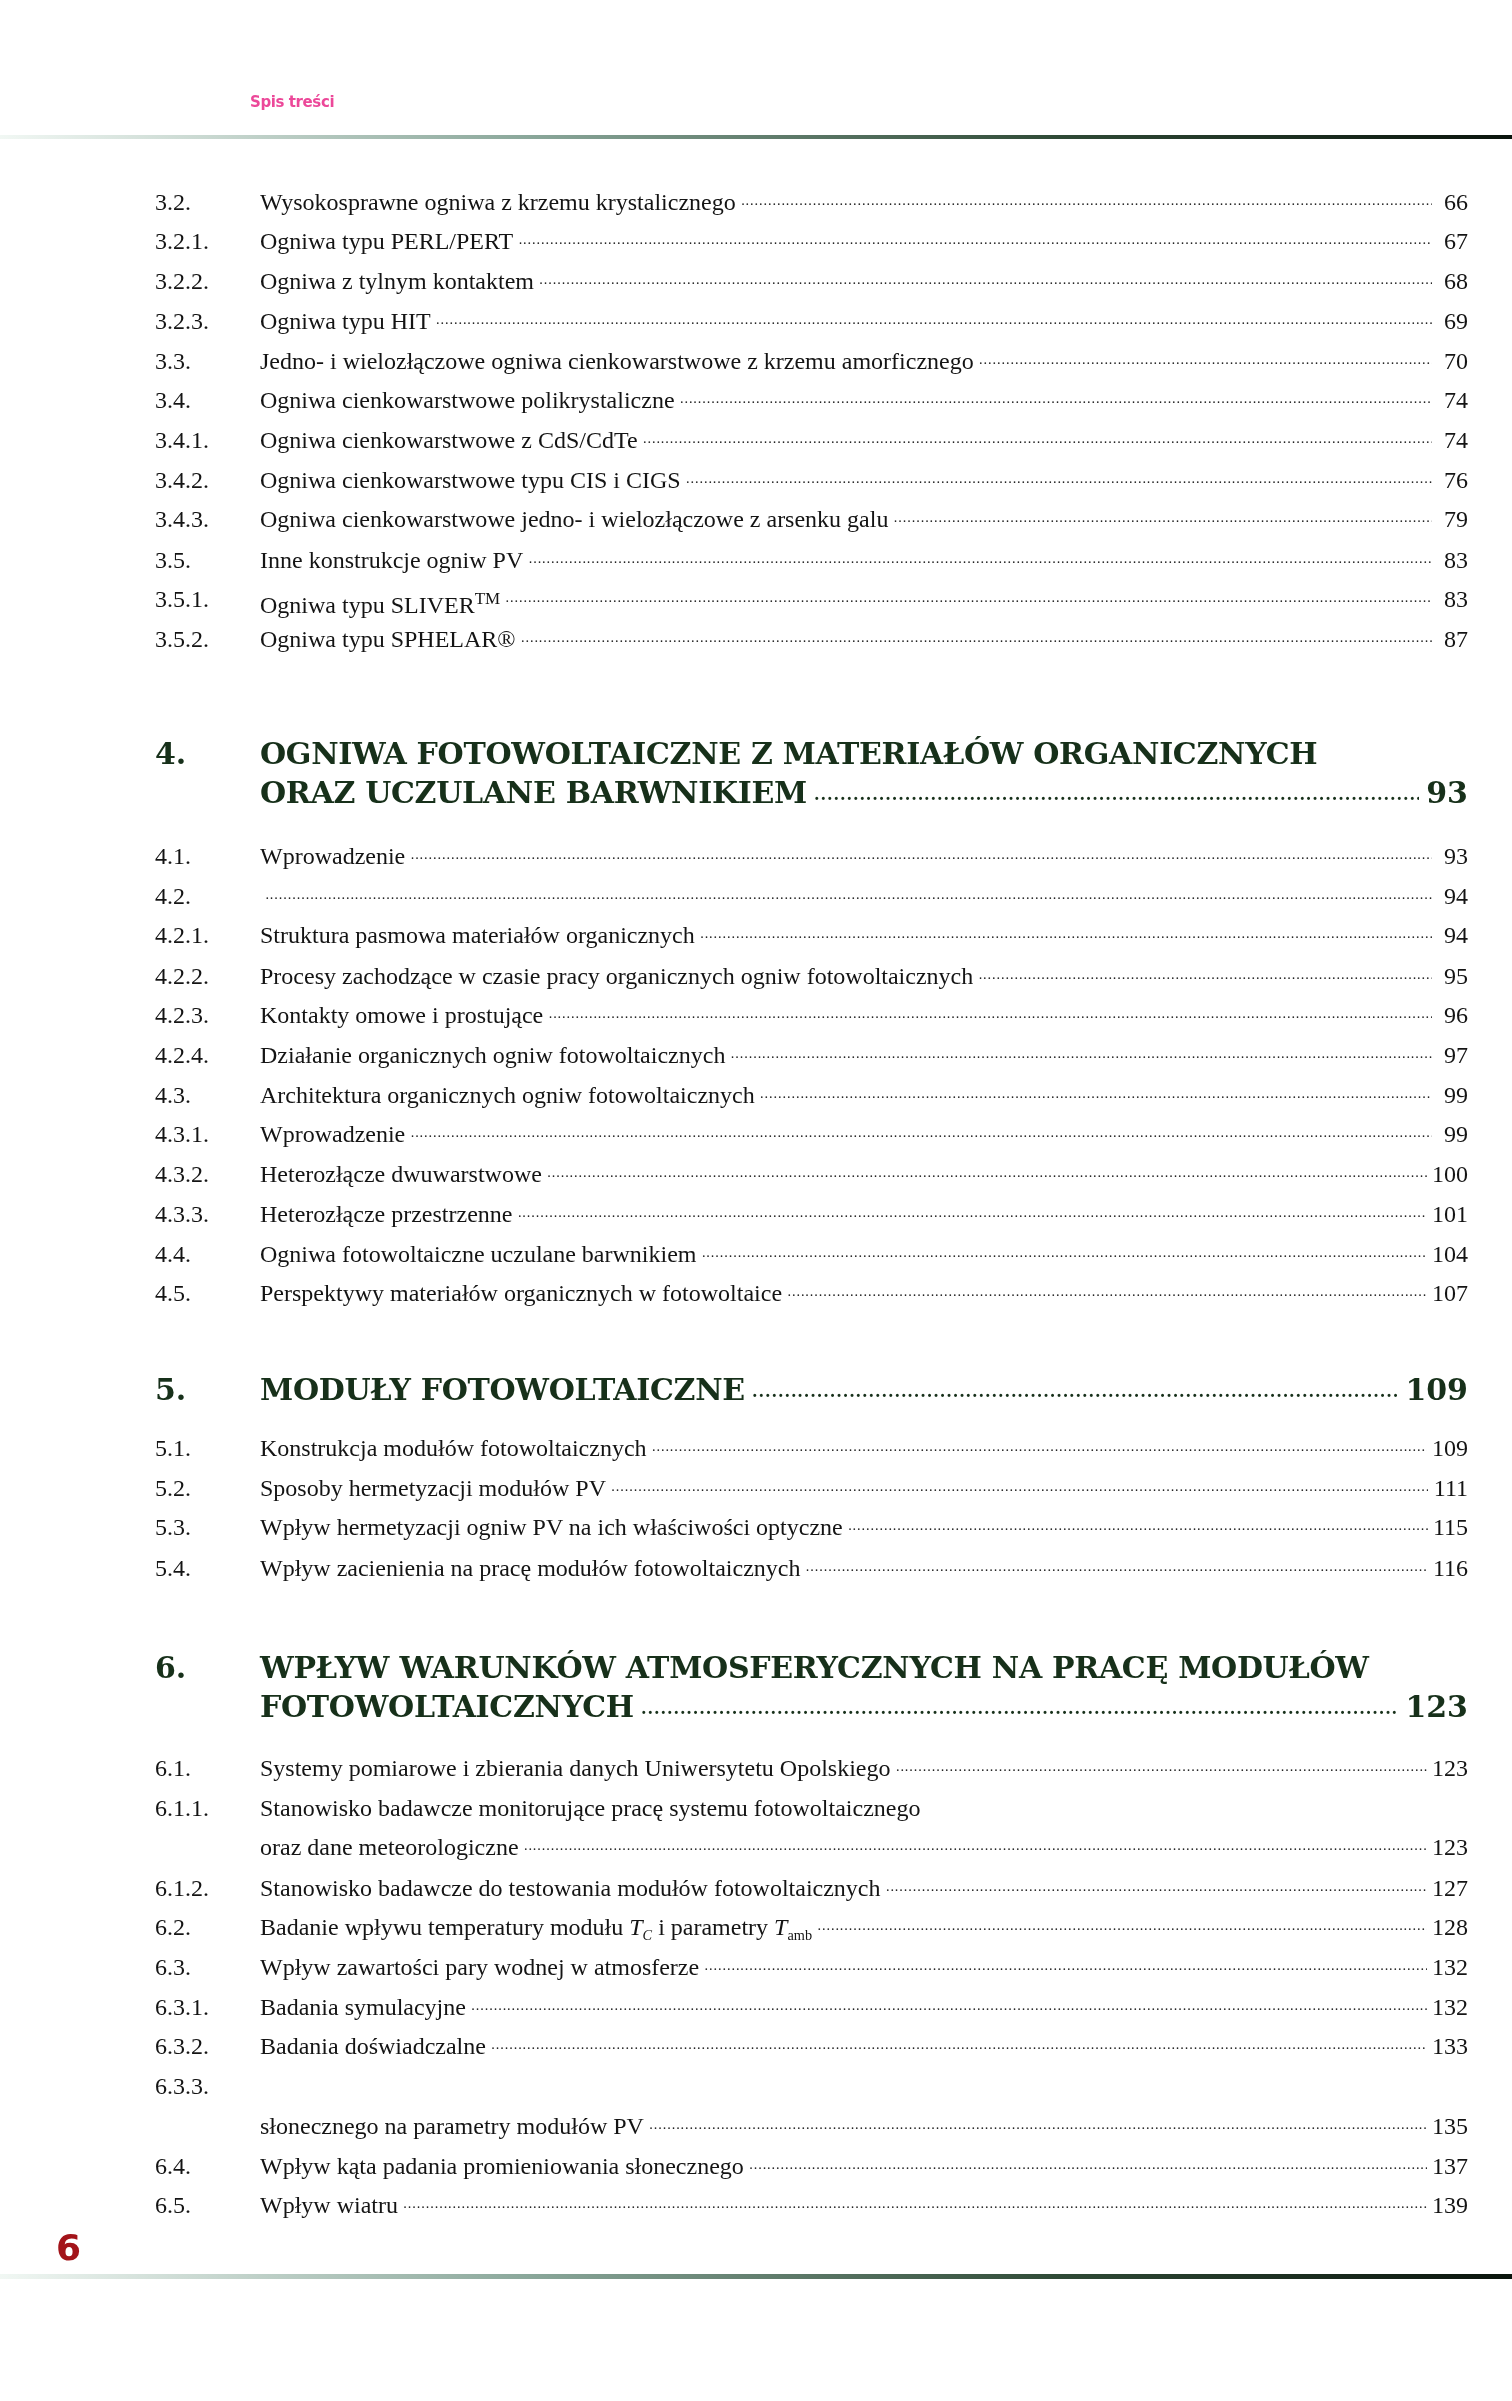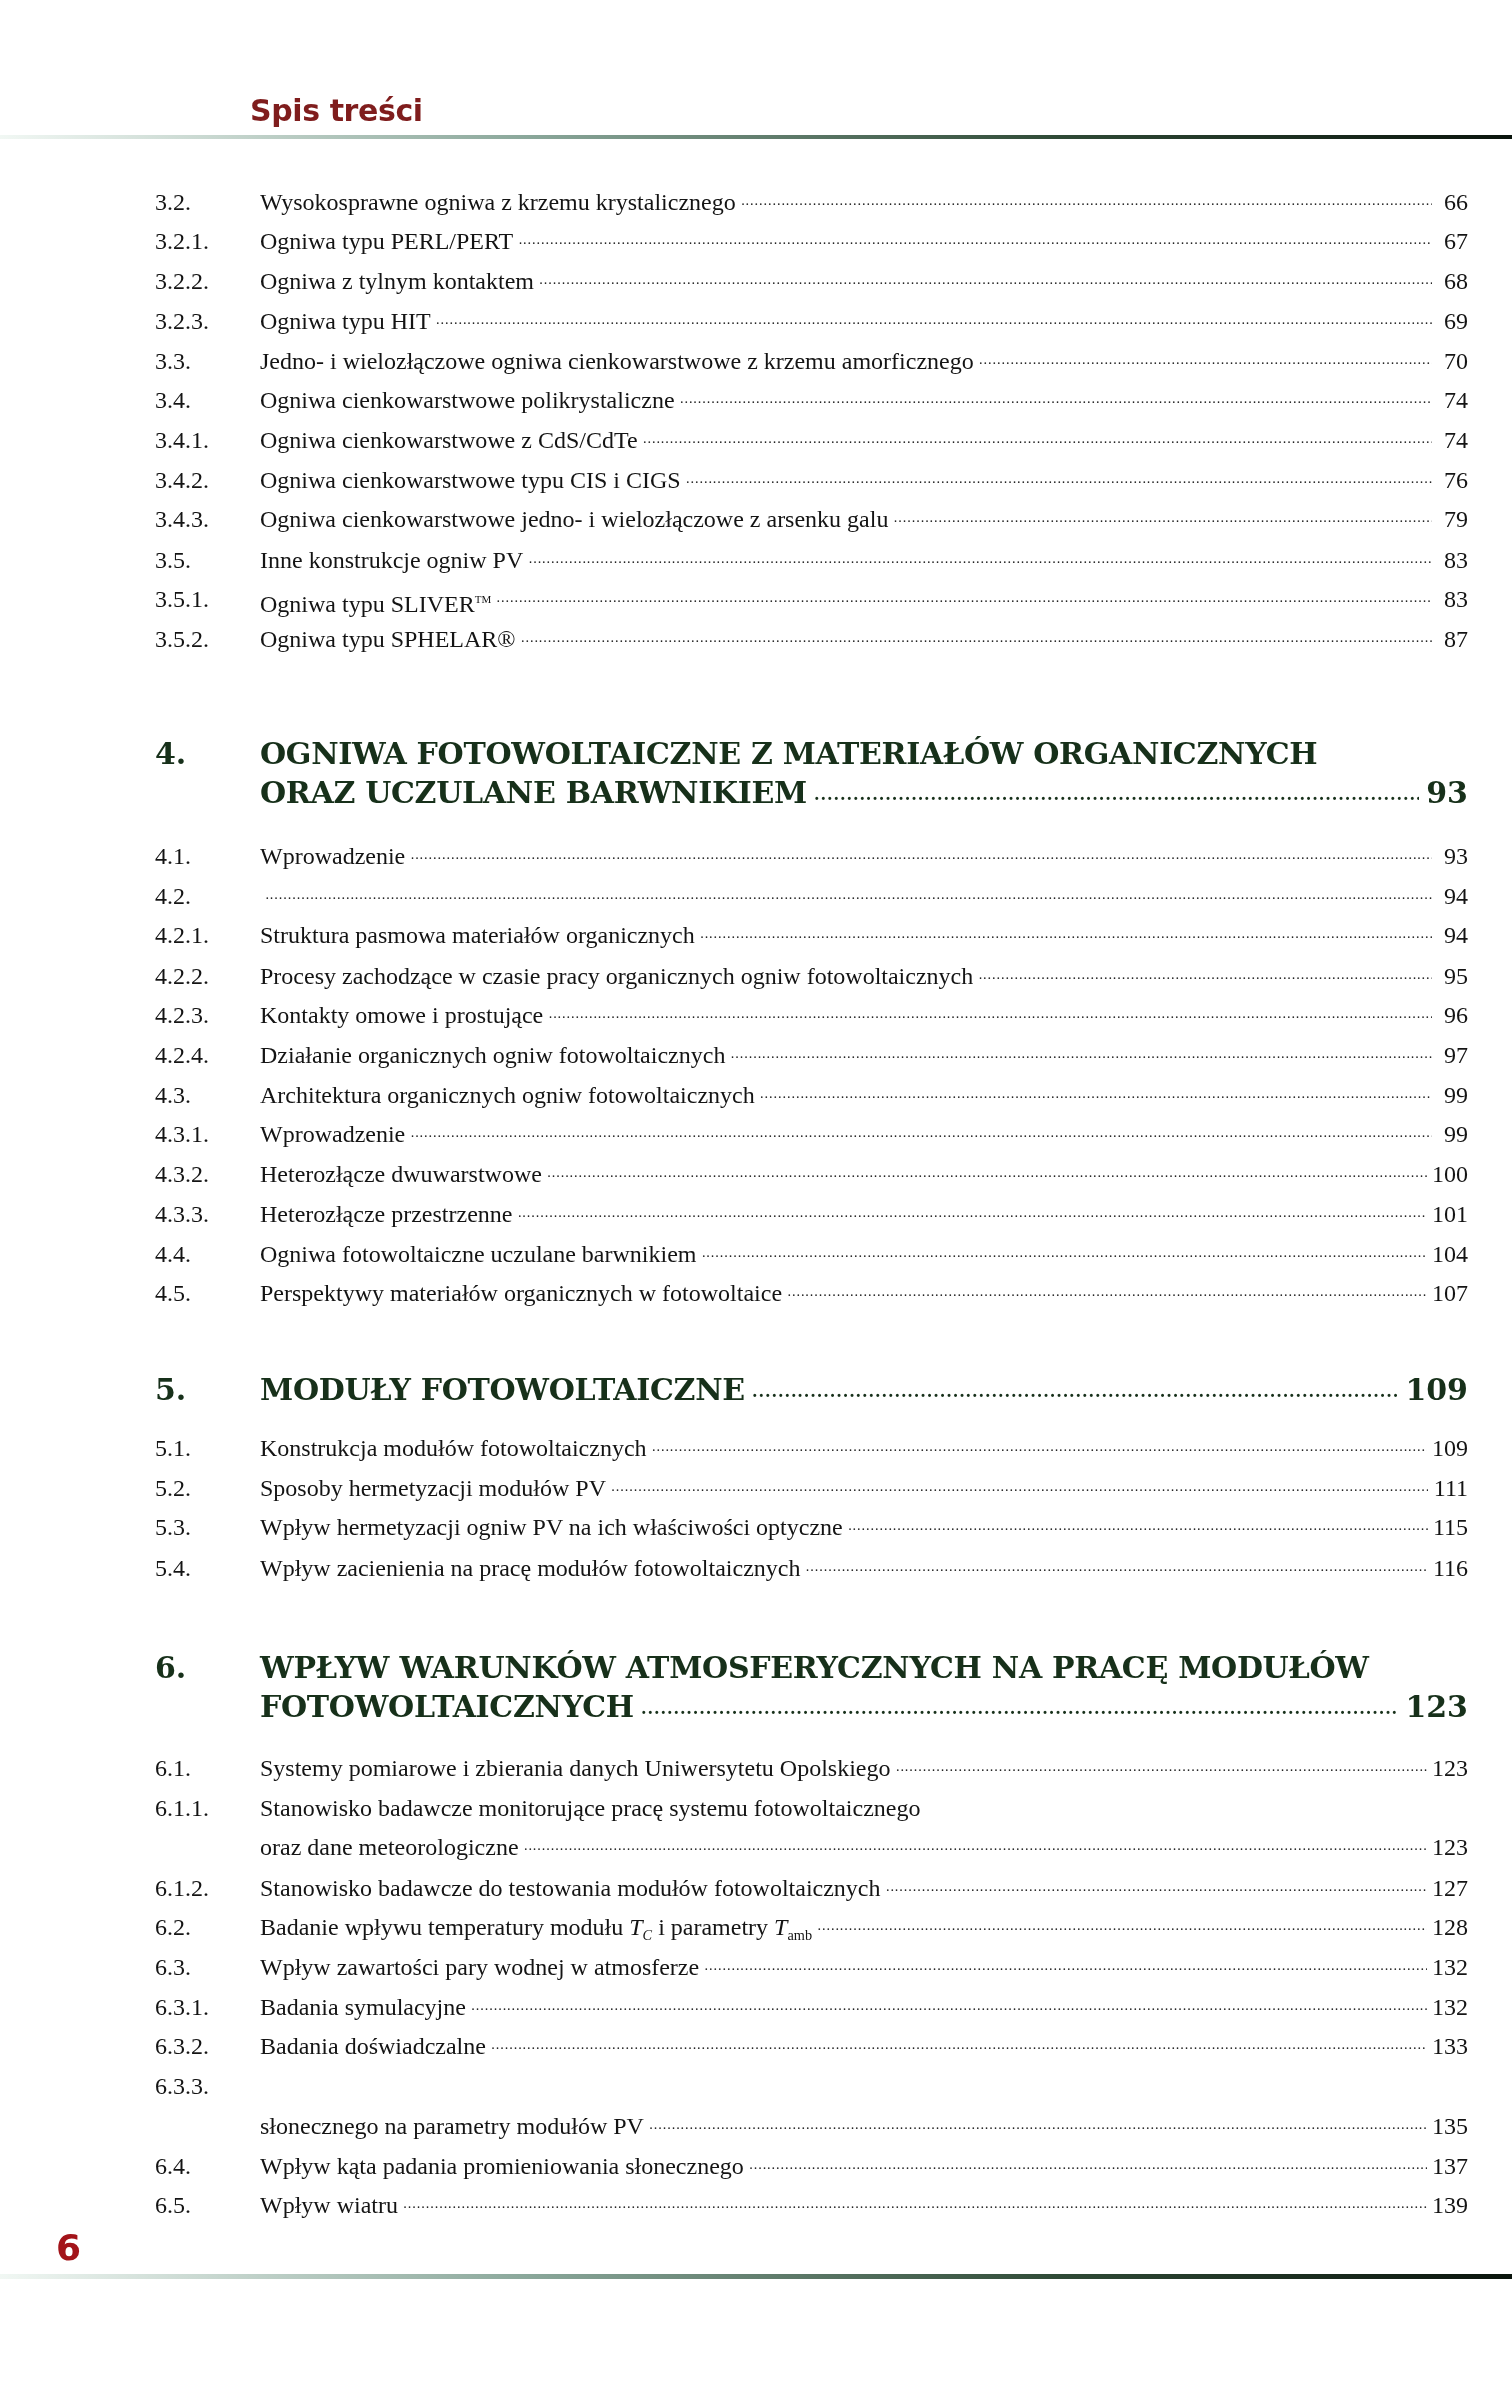--- a/index.html
+++ b/index.html
@@ -1,19 +1,19 @@
 <!DOCTYPE html>
 <html style="font-size:14.3px"><head>
 <meta charset="utf-8">
 <style>
   html, body { margin:0; padding:0; background:#ffffff; }
   body { width:1513px; height:2401px; position:relative; overflow:hidden;
          font-family:"DejaVu Serif","Liberation Serif",serif; color:#141414; }
   .running-head { position:absolute; left:250px; top:93px; font-family:"DejaVu Sans","Liberation Sans",sans-serif;
-         font-size:30px; font-weight:bold; color:#7f1d1d; letter-spacing:-0.4px; }
+         font-size:15px; font-weight:bold; color:#ec4899; letter-spacing:-0.4px; }
   .rule { position:absolute; left:0; width:1513px; height:3.6px;
           background:linear-gradient(to right, rgba(200,225,210,0.25) 0%, #8aa79a 35%, #2f4a36 70%, #0a140c 100%); }
   .rule.top { top:135px; }
   .rule.bottom { top:2274px; height:4.5px; }
   .toc { position:absolute; left:0; top:0; width:1513px; }
   .row { position:absolute; left:155px; width:1313px; height:36px; display:flex; align-items:flex-start;
          font-size:24px; line-height:36px; font-family:"Liberation Serif","DejaVu Serif",serif; }
   .row .num { width:105px; flex:none; }
   .row .title { flex:none; white-space:nowrap; }
   .row .dots { flex:1; overflow:hidden; white-space:nowrap; margin:0 5.4px; letter-spacing:0.9px;
@@ -27,21 +27,21 @@
   .chapter .num { width:105px; flex:none; }
   .chapter .title { white-space:nowrap; flex:none; letter-spacing:-0.3px; }
   .chapter .dots { flex:1; overflow:hidden; white-space:nowrap; margin:0 7.2px; font-size:16px; letter-spacing:0.9px; position:relative; top:-2.7px; }
   .chapter .dots::before { content:"...................................................................................................................................................................................................................................................................."; }
   .chapter .page { flex:none; text-align:right; }
   .sub { font-size:14.3px; vertical-align:-5.4px; font-style:italic; }
   .sub-plain { font-size:14.3px; vertical-align:-5.4px; }
   .folio { position:absolute; left:56px; top:2227px; font-family:"DejaVu Sans","Liberation Sans",sans-serif;
            font-weight:bold; font-size:36px; color:#a3141a; }
   .it { font-style:italic; }
-  sup.tm { font-size:11px; vertical-align:9px; }
+  sup.tm { font-size:17px; vertical-align:9px; }
 </style>
 </head>
 <body>
 
 <div class="running-head">Spis treści</div>
 <div class="rule top"></div>
 
 <div class="toc">
 
   <div class="row" style="top:184px">

